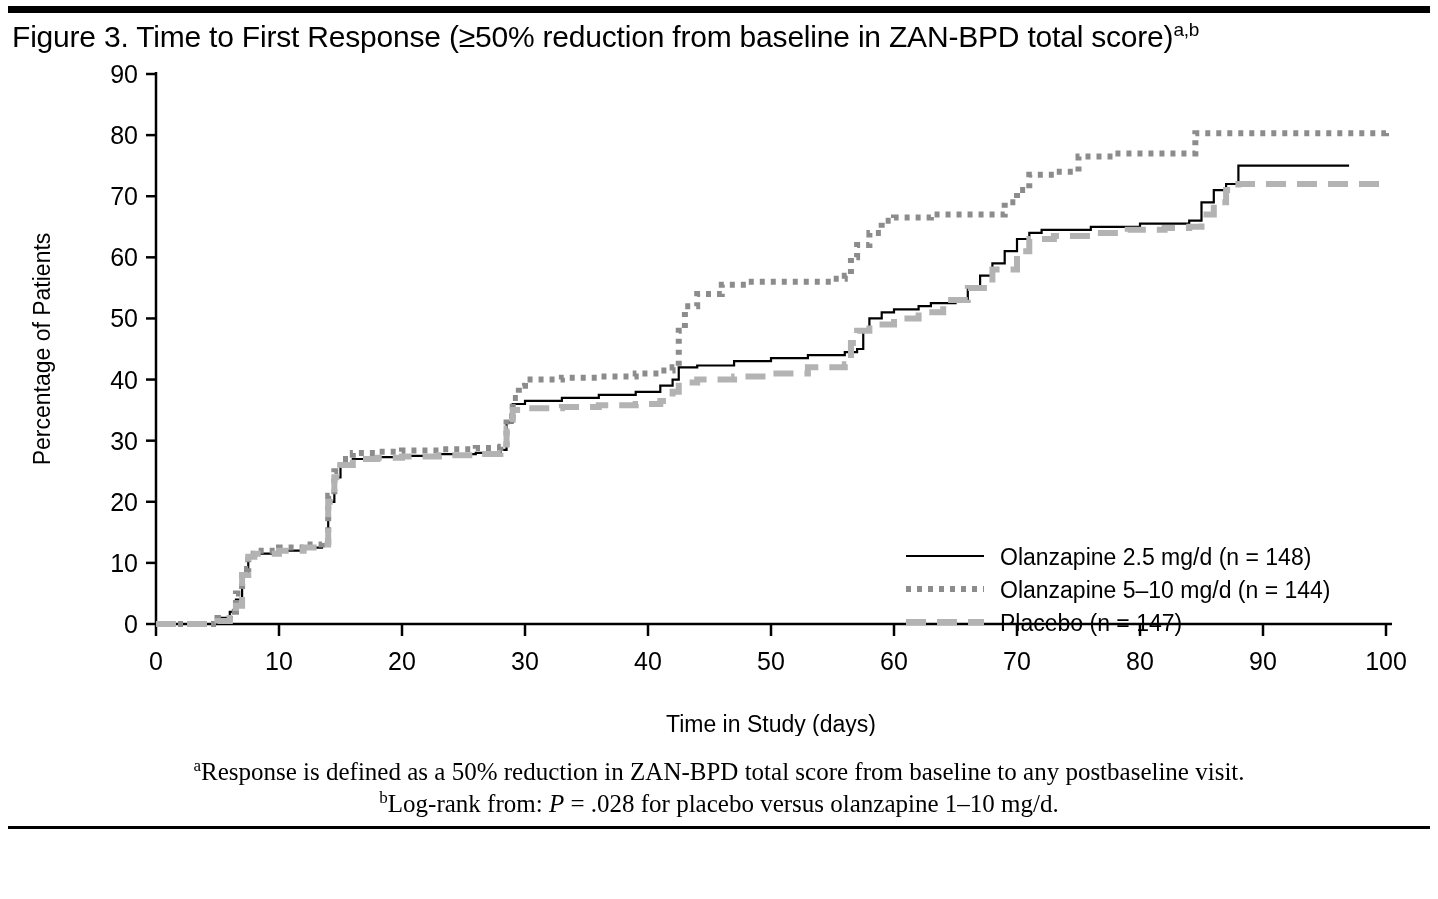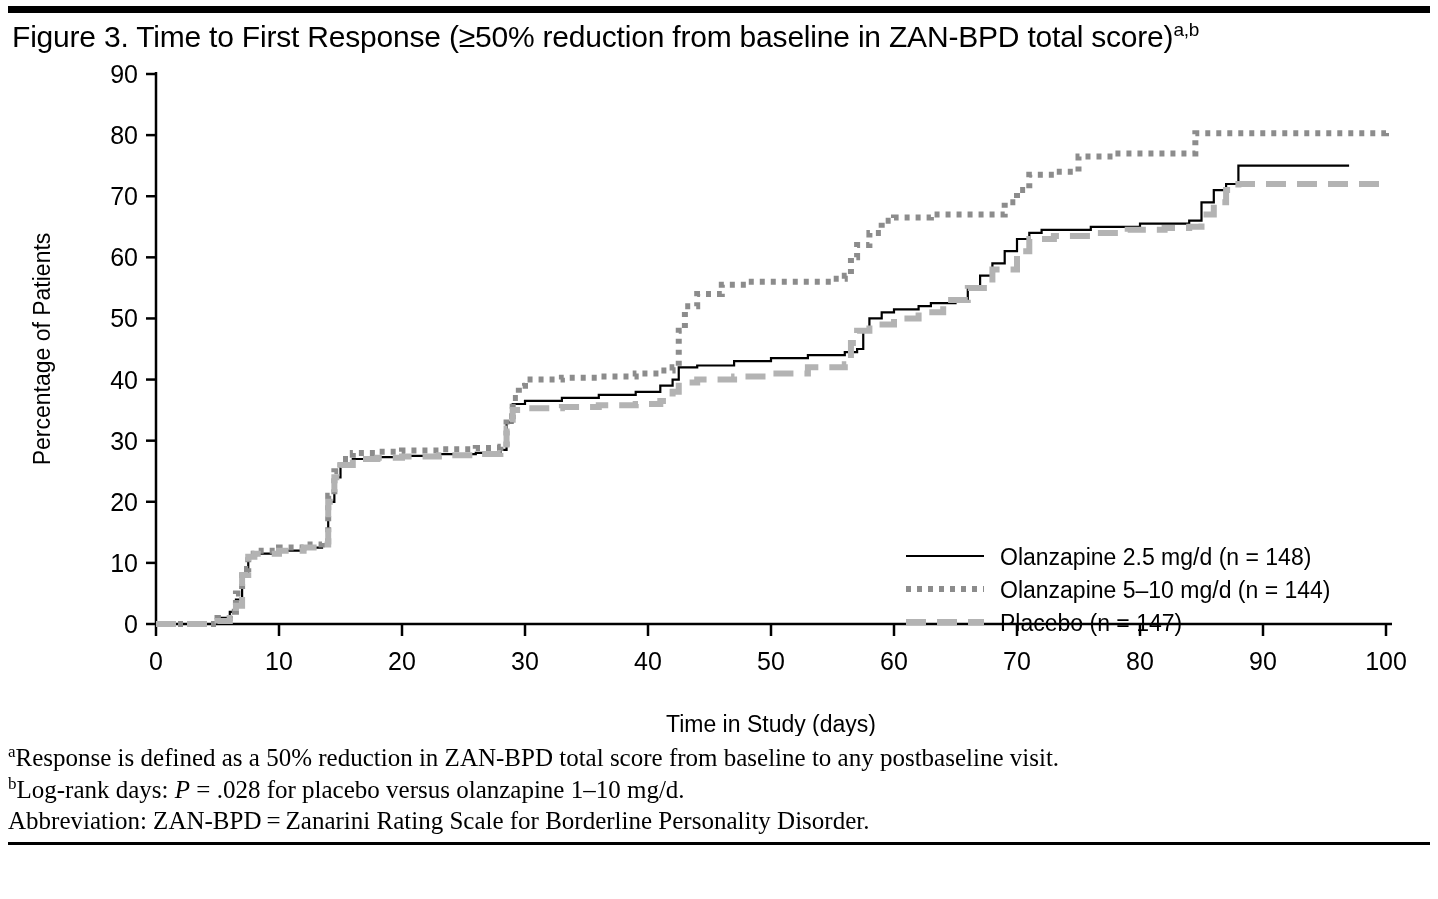--- a/index.html
+++ b/index.html
@@ -62,21 +62,22 @@
     fill: #000000;
   }
   .legend-label {
     font-family: "Liberation Sans", sans-serif;
     font-size: 23px;
     fill: #000000;
   }
   .footnotes {
     font-size: 25px;
     line-height: 1.22;
-    margin-top: 6px;
+    margin-top: 20px;
+    text-align: center;
   }
   .footnotes div {
     white-space: nowrap;
   }
   .footnotes sup {
     font-size: 17px;
     vertical-align: super;
   }
   .footnotes i {
     font-style: italic;
@@ -154,18 +155,17 @@
         </g>
       <g id="labels-group">
           <text x="763" y="676" text-anchor="middle" class="axis-label">Time in Study (days)</text>
           <text x="42" y="293" text-anchor="middle" class="axis-label" transform="rotate(-90 42 293)">Percentage of Patients</text>
         </g>
     </svg>
   </div>
 
   <div class="footnotes">
     <div><sup>a</sup><span>Response is defined as a 50% reduction in ZAN-BPD total score from baseline to any postbaseline visit.</span></div>
-    <div><sup>b</sup><span>Log-rank days: </span><i>P</i><span> = .028 for placebo versus olanzapine 1–10 mg/d.</span></div>
-    <div>Abbreviation: ZAN-BPD = Zanarini Rating Scale for Borderline Personality Disorder.</div>
+    <div><sup>b</sup><span>Log-rank from: </span><i>P</i><span> = .028 for placebo versus olanzapine 1–10 mg/d.</span></div>
   </div>
 
   <div class="rule-bottom"></div>
 </div>
 
 </body></html>

